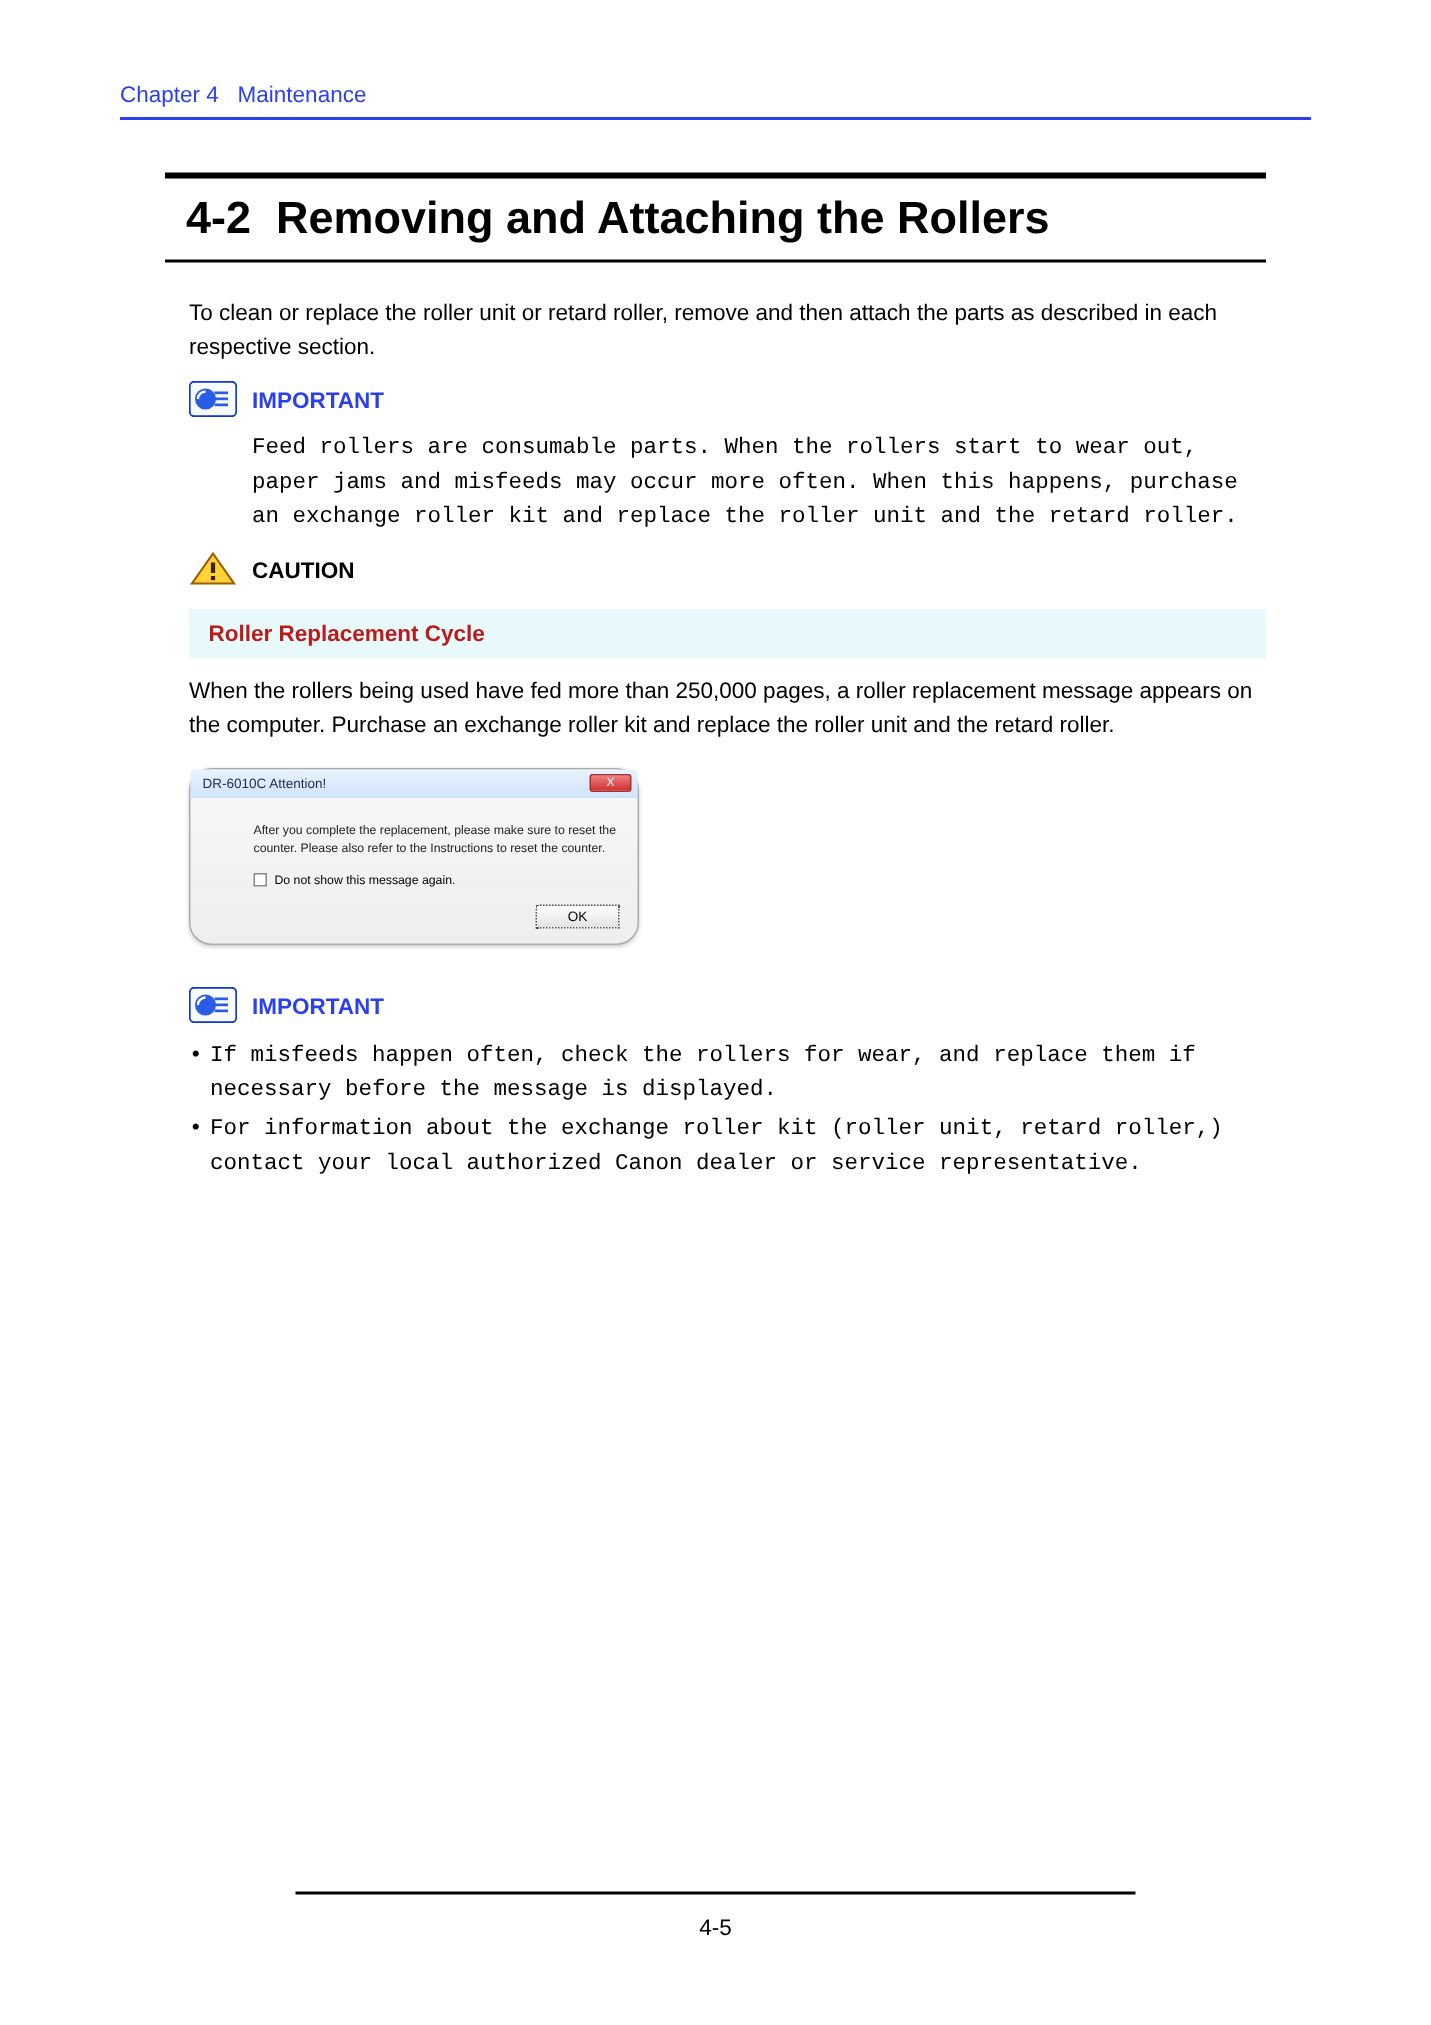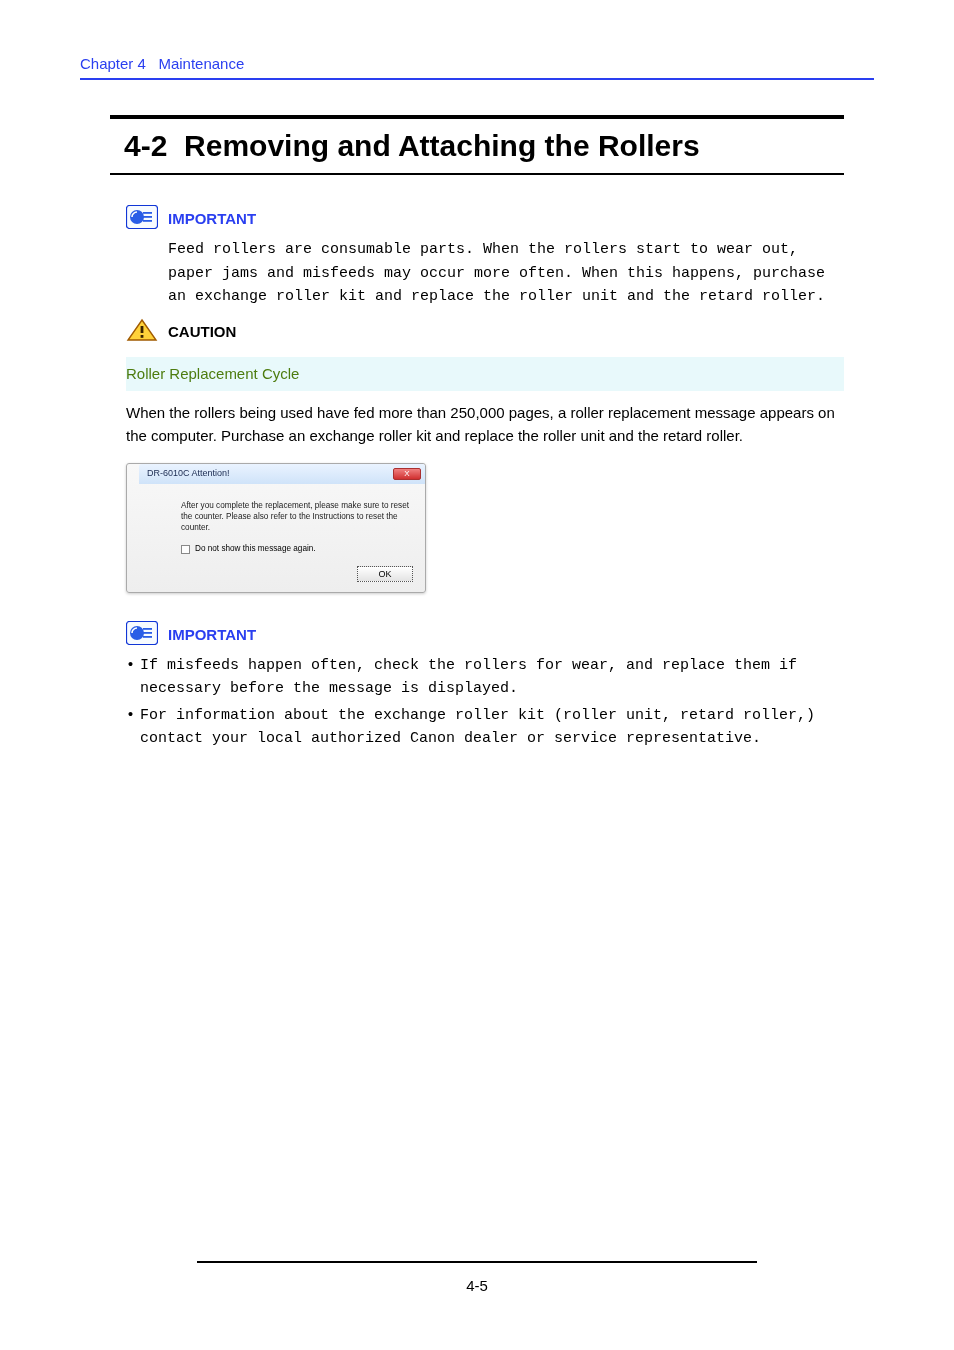--- a/index.html
+++ b/index.html
@@ -53,37 +53,36 @@
     height: 24px;
     margin-right: 10px;
   }
   .notice-body { flex: 1; }
   .important-heading { color: #2a3ff0; font-weight: bold; font-size: 15px; padding-top: 2px; display: block; }
   .caution-heading { color: #000; font-weight: bold; font-size: 15px; padding-top: 2px; display: block; }
   .notice-text { padding-left: 42px; margin-top: 4px; margin-bottom: 10px; font-family: Liberation Mono, monospace; }
   .bold { font-weight: bold; }
   .subheading {
     background: #e8f9fb;
-    font-weight: normal;
+    font-weight: bold;
     font-size: 15px;
-    padding: 5px 8px 5px 0px;
+    padding: 5px 8px 5px 13px;
     margin: 14px 0 10px 0;
-    color: #4d7c0f;
+    color: #b91c1c;
   }
   .cycle-text { margin-bottom: 16px; }
   .dialog {
     width: 300px;
     margin-left: 0px;
     background: linear-gradient(180deg, #f8f8f8, #eeeeee);
     border: 1px solid #aaa;
-    border-radius: 3px;
+    border-radius: 15px;
     box-shadow: 0 1px 3px rgba(0,0,0,0.2);
     font-family: "Segoe UI", Tahoma, sans-serif;
     margin-bottom: 28px;
-    padding-left: 12px;
   }
   .dlg-titlebar {
     display: flex;
     justify-content: space-between;
     align-items: center;
     padding: 3px 4px 3px 8px;
     background: linear-gradient(180deg, #eaf3ff, #cfe3f9);
     border-top-left-radius: 3px;
     border-top-right-radius: 3px;
   }
@@ -151,20 +150,21 @@
   <hr class="top-rule">
 
   <div class="h1-block">
     <div class="h1">
       <span>4-2</span>&nbsp;&nbsp;<span>Removing and Attaching the Rollers</span>
     </div>
   </div>
 
   <div class="body">
 
+    <div class="intro">To clean or replace the roller unit or retard roller, remove and then attach the parts as described in each respective section.</div>
 
     <div class="notice">
       <span class="notice-icon">
         <svg viewBox="0 0 32 24">
             <rect x="0.5" y="0.5" width="31" height="23" rx="3" fill="#f7fbff" stroke="#1136d6" stroke-width="1.2"></rect>
             <circle cx="11" cy="12" r="7" fill="#2a5de6"></circle>
             <rect x="17" y="7" width="9" height="1.8" fill="#2a5de6"></rect>
             <rect x="17" y="11" width="9" height="1.8" fill="#2a5de6"></rect>
             <rect x="17" y="15" width="9" height="1.8" fill="#2a5de6"></rect>
             <path d="M 6 12 A 5 5 0 0 1 11 7" stroke="#fff" stroke-width="1.6" fill="none"></path>

